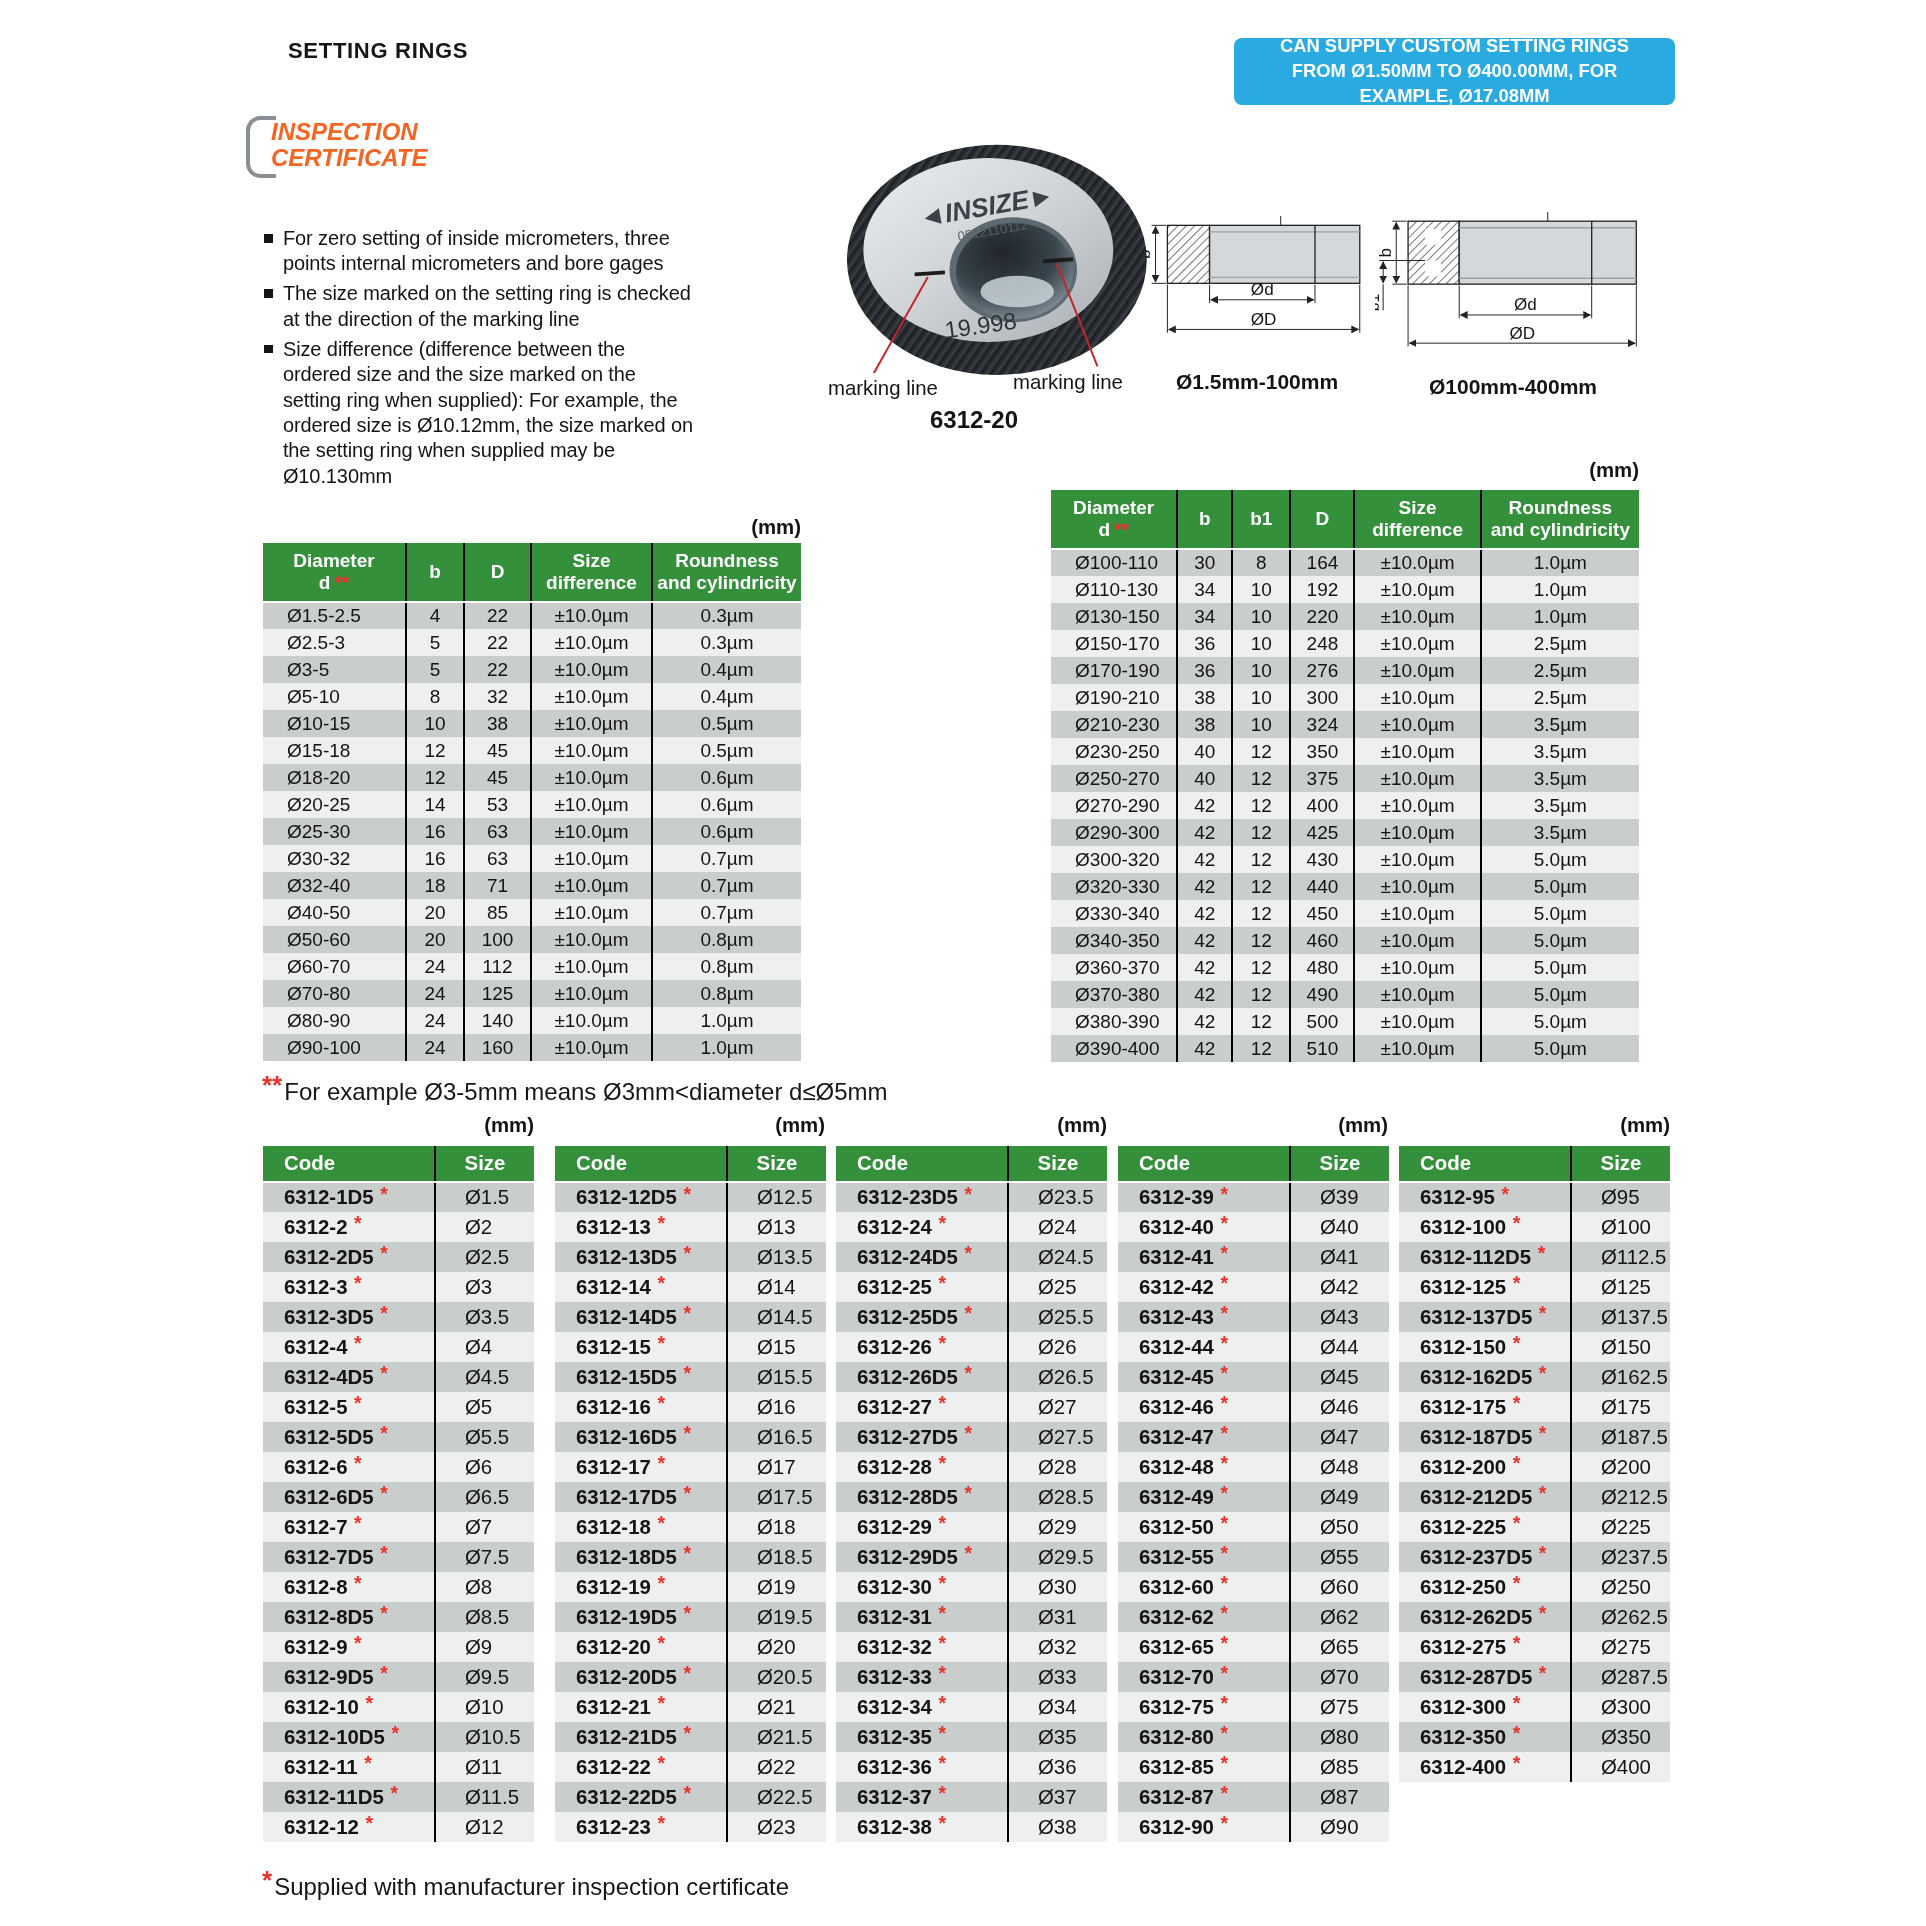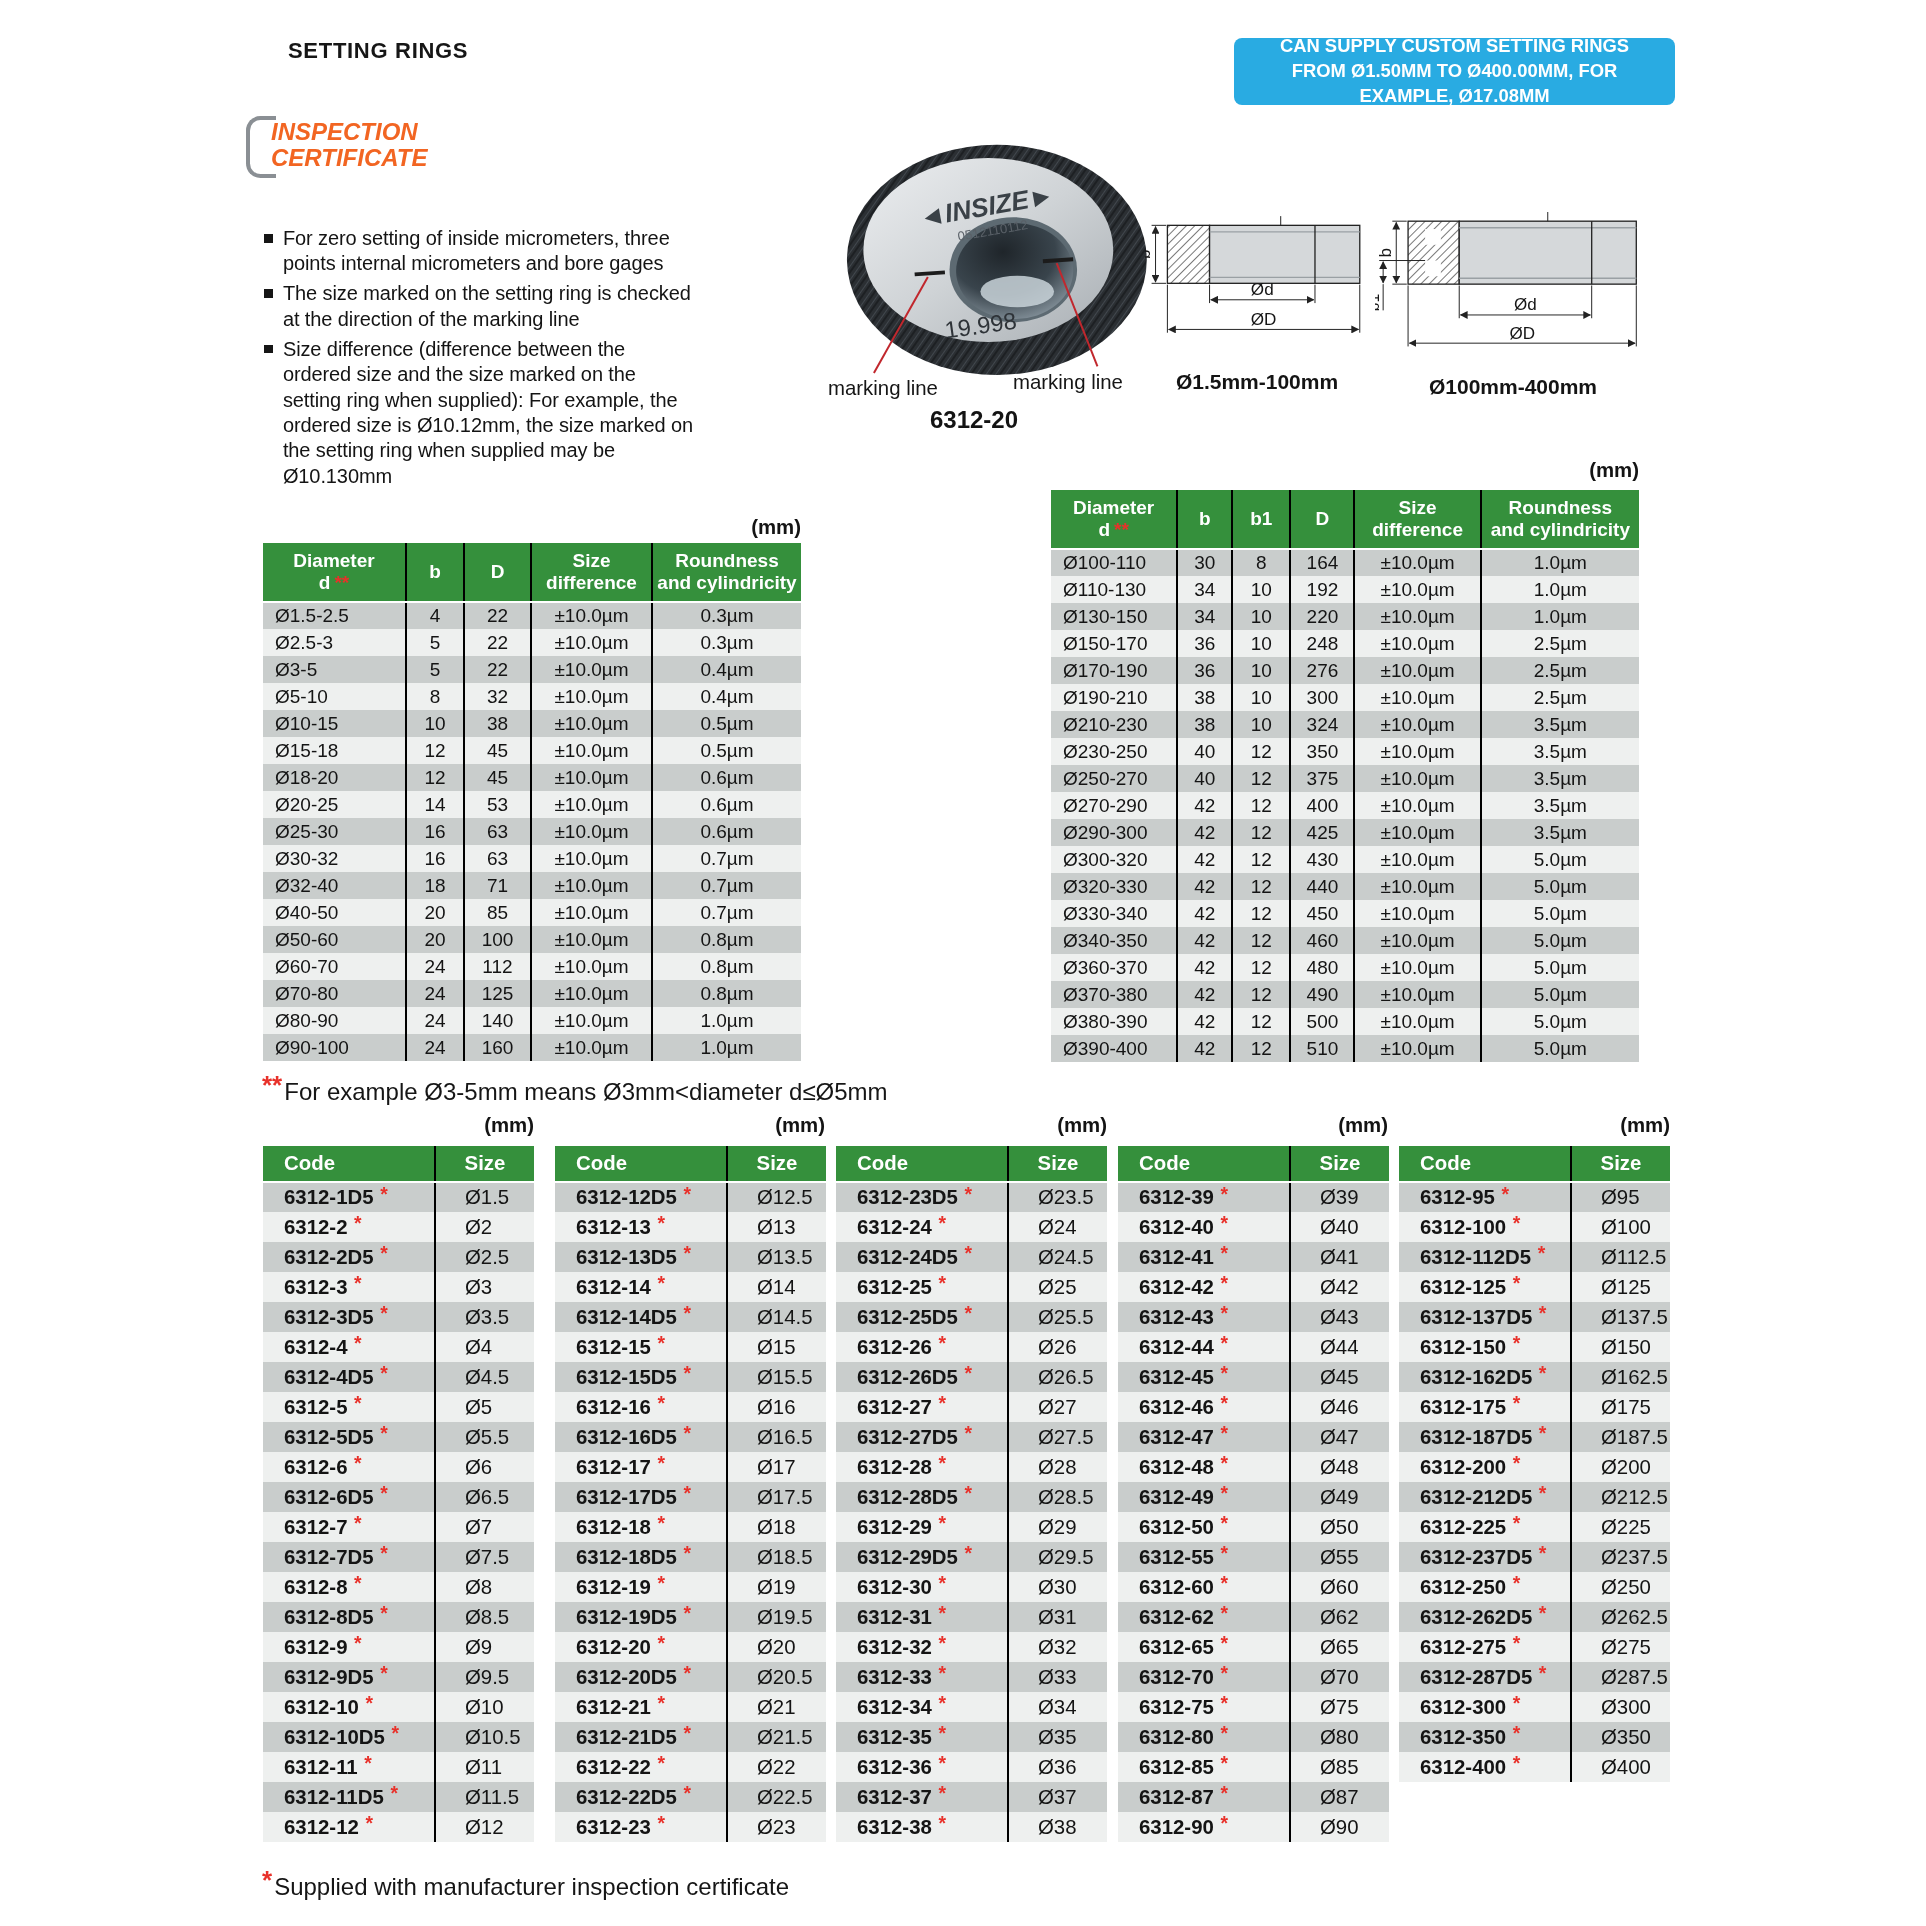--- a/index.html
+++ b/index.html
@@ -51,21 +51,21 @@
   .unit-label{position:absolute;width:72px;text-align:right;font-size:20.4px;font-weight:bold;}
 
   
   .spec-table{position:absolute;border-collapse:collapse;table-layout:fixed;}
   .spec-table th{background:var(--green);color:#fff;font-size:19px;font-weight:bold;
     line-height:1.18;padding:6.6px 1.3px;border-left:2px solid #000;text-align:center;
     border-bottom:2.6px solid #fff;}
   .spec-table th:first-child{border-left:none;margin-left:32px;}
   .spec-table td{font-size:19px;height:27px;text-align:center;border-left:2px solid #000;
     padding:0 1.3px;}
-  .spec-table td:first-child{border-left:none;text-align:left;padding-left:12px;margin-top:40px;}
+  .spec-table td:first-child{border-left:none;text-align:left;padding-left:24px;margin-top:40px;}
   .spec-table tbody tr:nth-child(odd){background:var(--row-dark);}
   .spec-table tbody tr:nth-child(even){background:var(--row-light);}
   .hstar{color:var(--red);font-weight:bold;margin-left:4px;}
 
   
   .code-table{position:absolute;top:1146px;width:271px;border-collapse:collapse;table-layout:fixed;}
   .code-table th{background:var(--green);color:#fff;font-size:20.4px;font-weight:bold;height:36px;
     border-bottom:2.6px solid #fff;}
   .code-table th.h-code{text-align:left;padding-left:21px;}
   .code-table th.h-size{text-align:center;border-left:2px solid #000;}

